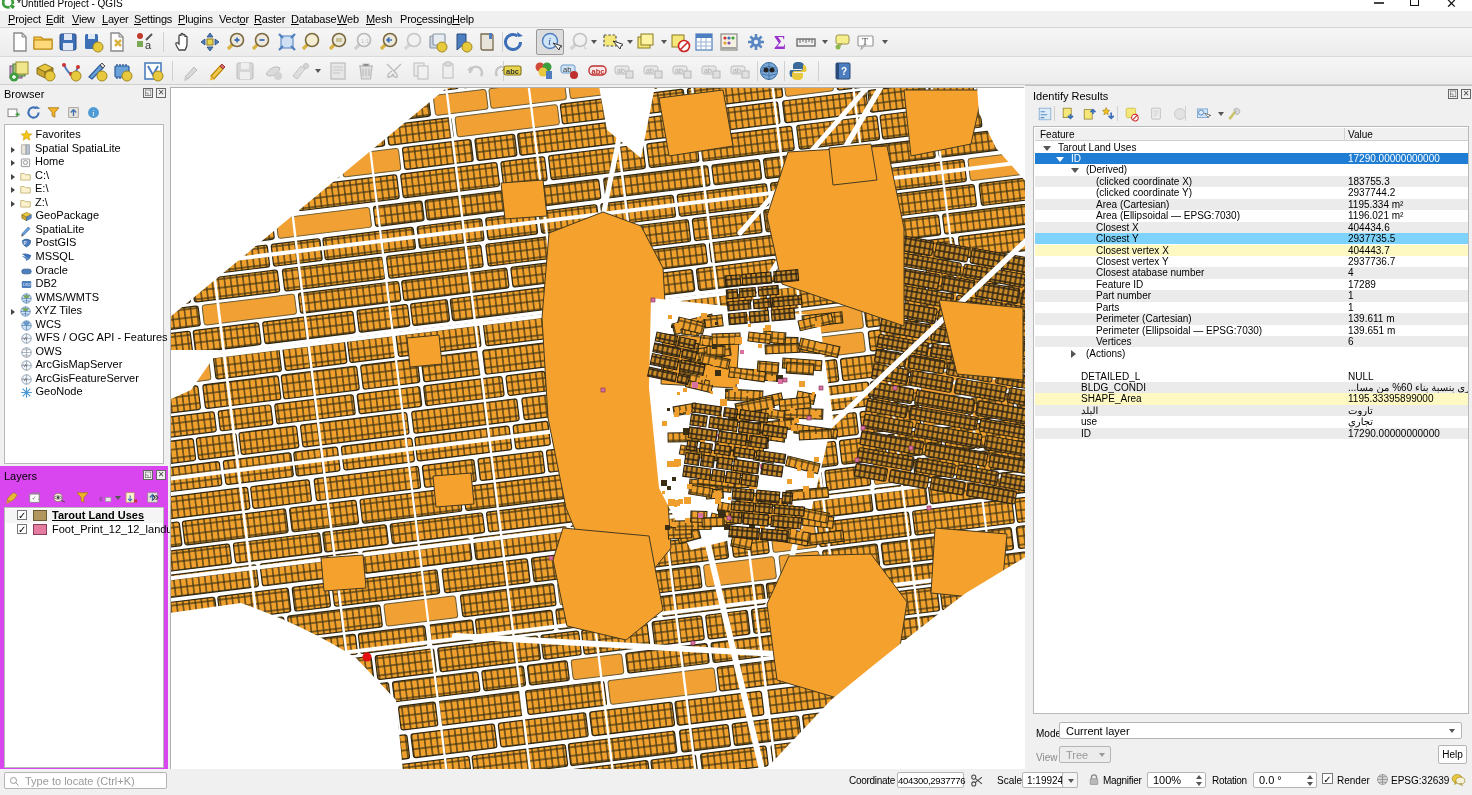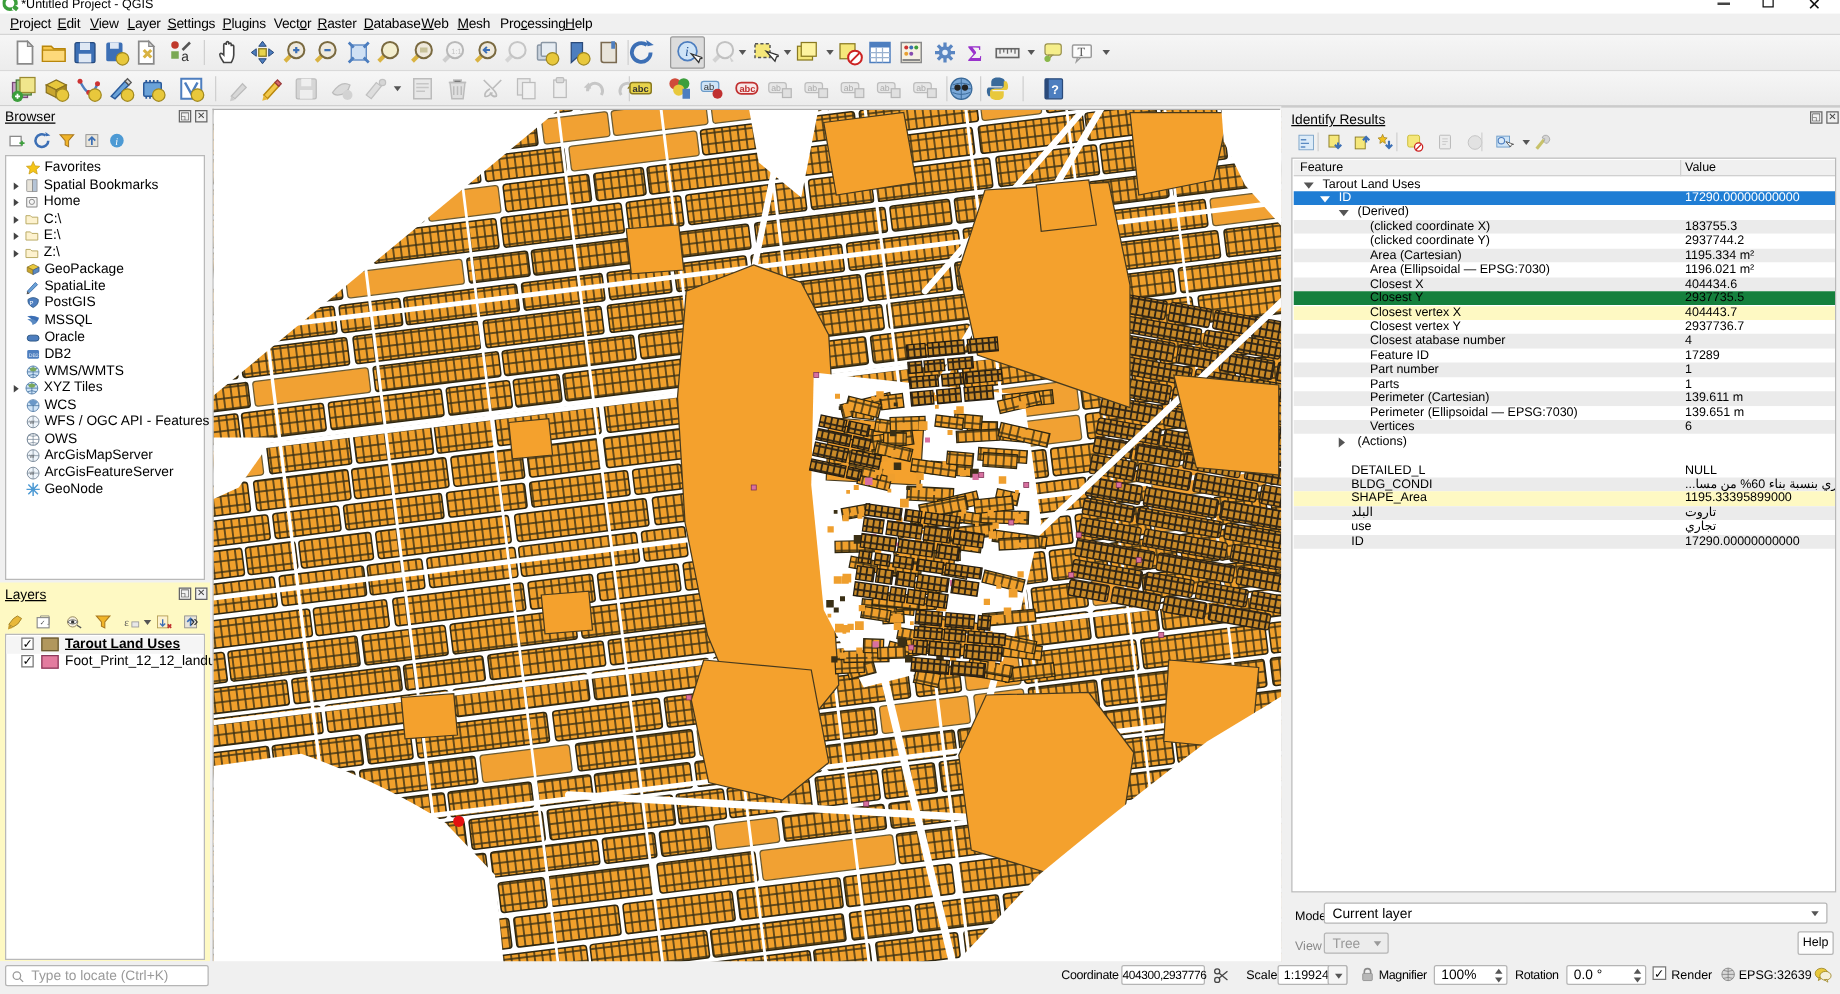--- a/index.html
+++ b/index.html
@@ -17,25 +17,25 @@
 #menubar span { position:absolute; top:2px; font-size:11px; letter-spacing:-0.2px; }
 #menubar u { text-decoration:underline; }
 
 #tb1 { position:absolute; left:0; top:28px; width:1472px; height:29px; background:linear-gradient(#f6f6f6,#ececec); border-bottom:1px solid #d9d9d9; }
 #tb2 { position:absolute; left:0; top:57px; width:1472px; height:28px; background:linear-gradient(#f6f6f6,#ececec); border-bottom:1px solid #cfcfcf; }
 .ticon { position:absolute; top:3px; width:22px; height:22px; }
 .ticon svg { width:22px; height:22px; }
 .tsep { position:absolute; top:4px; width:1px; height:20px; background:#d0d0d0; }
 .drop { position:absolute; top:12px; width:0; height:0; border-left:3.5px solid transparent; border-right:3.5px solid transparent; border-top:4px solid #555; }
 
-.ptitle { font-size:11px; color:#000;text-decoration:underline; }
+.ptitle { font-size:11px; color:#000; }
 .pbtn { position:absolute; width:10px; height:10px; border:1px solid #666; color:#444; font-size:8px; line-height:8px; text-align:center; background:#f0f0f0; }
 #browser { position:absolute; left:0; top:85px; width:168px; height:381px; background:#f0f0f0; }
 #browser .inner, #layers .inner { position:absolute; background:#fff; border:1px solid #b9b9b9; }
-#layers { position:absolute; left:0; top:466px; width:168px; height:303px; background:#fef9c3;padding-left:40px; }
+#layers { position:absolute; left:0; top:466px; width:168px; height:303px; background:#d946ef;padding-left:40px; }
 .treerow { position:absolute; left:0; height:14px; white-space:nowrap; font-size:11px; }
 .ticn { display:inline-block; width:12px; height:12px; vertical-align:-2px; margin-right:4px; }
 
 #canvas { position:absolute; left:170px; top:87px; width:854px; height:682px; background:#fff; border-top:1px solid #b0b0b0; border-left:1px solid #b0b0b0; }
 
 #identify { position:absolute; left:1025px; top:85px; width:447px; height:684px; background:#f0f0f0; border-top:1px solid #c0c0c0; }
 #idtable { position:absolute; left:8px; top:40px; width:436px; height:588px; background:#fff; border:1px solid #b9b9b9; }
 .idrow { position:absolute; left:1px; width:433px; height:11.4px; font-size:10px; line-height:11.5px; white-space:nowrap; overflow:hidden; }
 .idrow .val { position:absolute; left:313px; }
 
@@ -415,21 +415,21 @@
           <text x="9" y="16" font-size="12" font-style="italic" fill="#fff" font-family="Liberation Serif">i</text>
         </svg></div>
     </div>
   <div class="inner" style="left:4px;top:39px;width:160px;height:340px">
       <div class="treerow" style="top:3.0px;left:0"><span style="display:inline-block;width:14.5px"></span><span class="ticn"><svg viewBox="0 0 22 22" width="13" height="13">
             <path d="M11,2 l2.6,6 l6.4,0.6 l-4.8,4.2 l1.4,6.2 l-5.6,-3.4 l-5.6,3.4 l1.4,-6.2 l-4.8,-4.2 l6.4,-0.6 z" fill="#f5c518" stroke="#c89a10" stroke-width="1"></path>
           </svg></span><span style="vertical-align:2px">Favorites</span></div>
 <div class="treerow" style="top:16.6px;left:0"><span style="display:inline-block;width:0;height:0;border-top:3.5px solid transparent;border-bottom:3.5px solid transparent;border-left:4.5px solid #444;margin:0 4px 0 6px;vertical-align:1px"></span><span class="ticn"><svg viewBox="0 0 22 22" width="13" height="13">
             <path d="M5,3 h7 v16 h-7 a1,1 0 0 1 -1,-1 v-14 a1,1 0 0 1 1,-1" fill="#e8e4da" stroke="#888"></path>
             <rect x="12" y="3" width="6" height="16" fill="#b5c4d6" stroke="#888"></rect>
-          </svg></span><span style="vertical-align:2px">Spatial Bookmarks</span></div>
+          </svg></span><span style="vertical-align:2px">Spatial SpatiaLite</span></div>
 <div class="treerow" style="top:30.1px;left:0"><span style="display:inline-block;width:0;height:0;border-top:3.5px solid transparent;border-bottom:3.5px solid transparent;border-left:4.5px solid #444;margin:0 4px 0 6px;vertical-align:1px"></span><span class="ticn"><svg viewBox="0 0 22 22" width="13" height="13">
             <rect x="4" y="5" width="14" height="13" rx="1" fill="#f5f5f5" stroke="#888" stroke-width="1.4"></rect>
             <circle cx="11" cy="11" r="3.5" fill="none" stroke="#888" stroke-width="1.3"></circle>
           </svg></span><span style="vertical-align:2px">Home</span></div>
 <div class="treerow" style="top:43.7px;left:0"><span style="display:inline-block;width:0;height:0;border-top:3.5px solid transparent;border-bottom:3.5px solid transparent;border-left:4.5px solid #444;margin:0 4px 0 6px;vertical-align:1px"></span><span class="ticn"><svg viewBox="0 0 22 22" width="13" height="13">
             <path d="M3,6 h6 l2,2 h8 v9 h-16 z" fill="#fdf2cf" stroke="#b8a860" stroke-width="1.3"></path>
           </svg></span><span style="vertical-align:2px">C:\</span></div>
 <div class="treerow" style="top:57.2px;left:0"><span style="display:inline-block;width:0;height:0;border-top:3.5px solid transparent;border-bottom:3.5px solid transparent;border-left:4.5px solid #444;margin:0 4px 0 6px;vertical-align:1px"></span><span class="ticn"><svg viewBox="0 0 22 22" width="13" height="13">
             <path d="M3,6 h6 l2,2 h8 v9 h-16 z" fill="#fdf2cf" stroke="#b8a860" stroke-width="1.3"></path>
           </svg></span><span style="vertical-align:2px">E:\</span></div>
@@ -1738,21 +1738,21 @@
         <span class="val" style="color:#000">1195.334 m²</span>
       </div>
 <div class="idrow" style="top:83.2px;background:#ffffff;color:#000">
         <span style="position:absolute;left:61px">Area (Ellipsoidal — EPSG:7030)</span>
         <span class="val" style="color:#000">1196.021 m²</span>
       </div>
 <div class="idrow" style="top:94.7px;background:#ebebeb;color:#000">
         <span style="position:absolute;left:61px">Closest X</span>
         <span class="val" style="color:#000">404434.6</span>
       </div>
-<div class="idrow" style="top:106.1px;background:#15803d;color:#000">
+<div class="idrow" style="top:106.1px;background:#7dd3fc;color:#000">
         <span style="position:absolute;left:61px">Closest Y</span>
         <span class="val" style="color:#000">2937735.5</span>
       </div>
 <div class="idrow" style="top:117.6px;background:#fef9c3;color:#000">
         <span style="position:absolute;left:61px">Closest vertex X</span>
         <span class="val" style="color:#000">404443.7</span>
       </div>
 <div class="idrow" style="top:129.0px;background:#ffffff;color:#000">
         <span style="position:absolute;left:61px">Closest vertex Y</span>
         <span class="val" style="color:#000">2937736.7</span>

